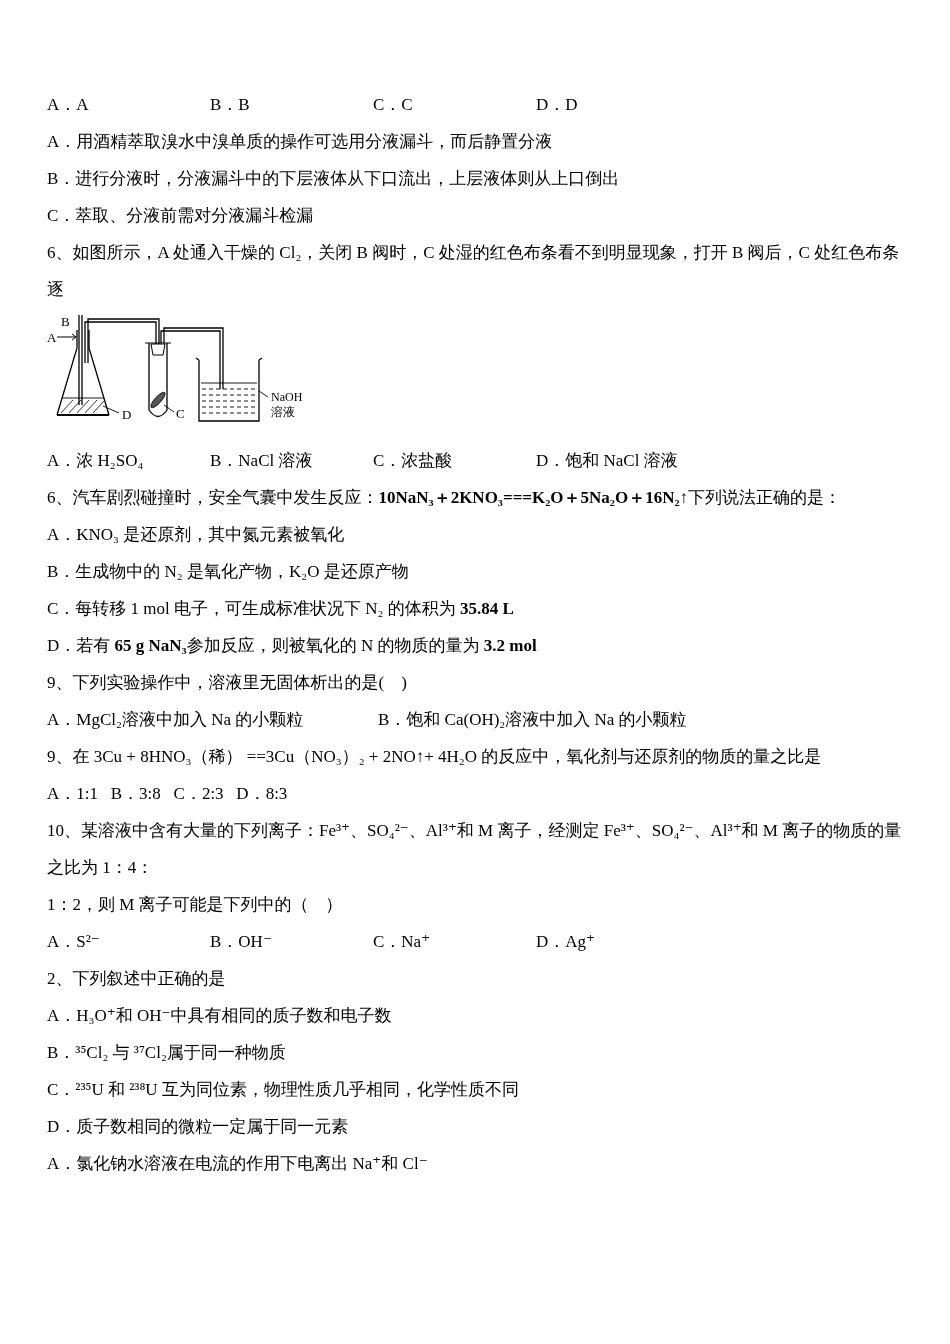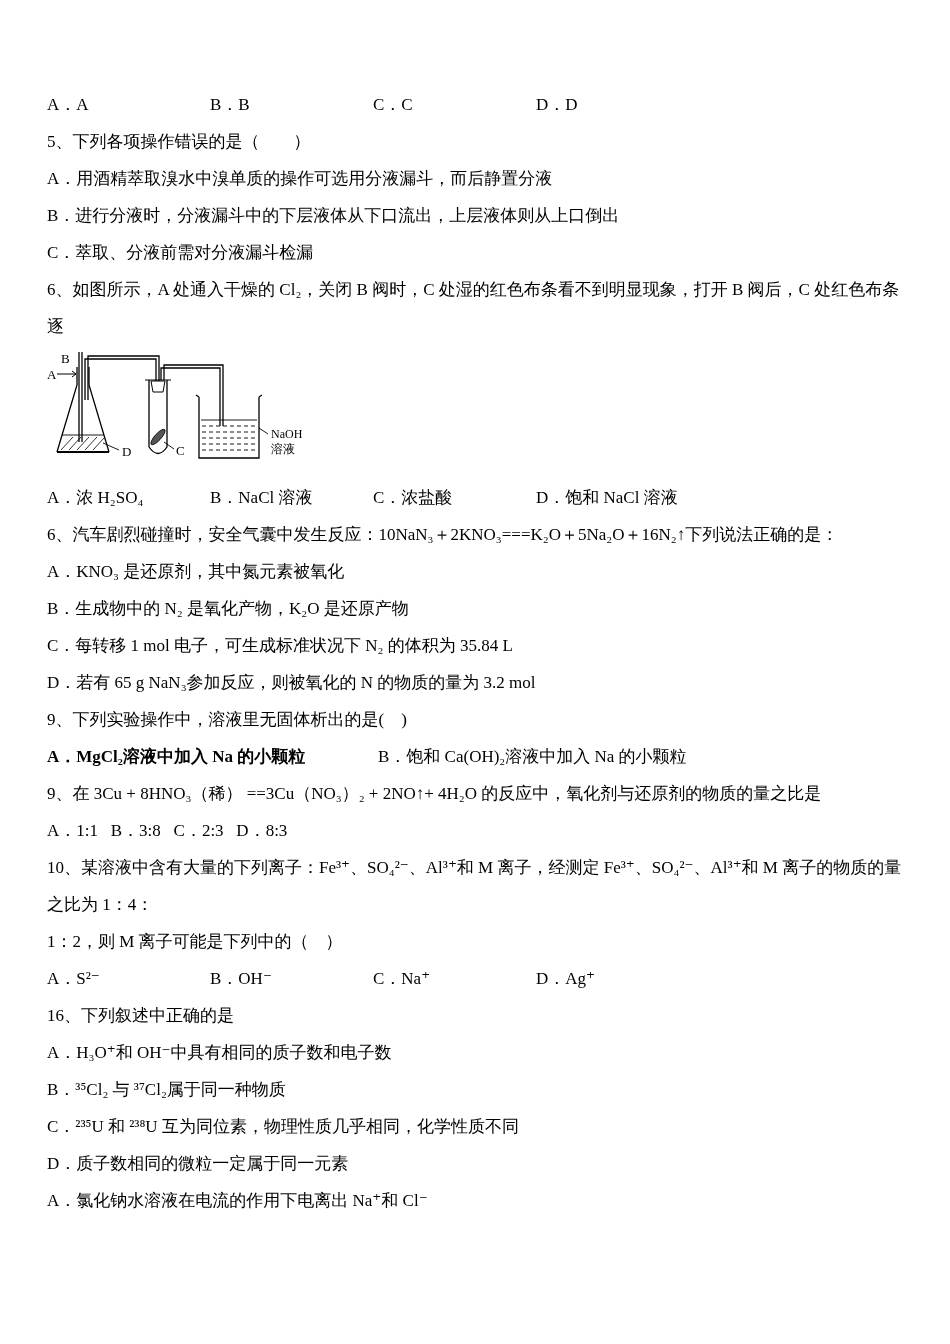--- a/index.html
+++ b/index.html
@@ -5,40 +5,39 @@
   html,body{margin:0;padding:0;}
   body{
     width:950px;height:1344px;background:#ffffff;color:#000;
     font-family:"Liberation Serif","DejaVu Serif",serif;
     font-size:17px;overflow:hidden;
   }
   .page{padding:86px 45px 0 47px;}
   .line{line-height:37px;min-height:37px;white-space:pre-wrap;}
   .row{display:flex;}
   .c{width:163px;flex:0 0 auto;}
-  .c2{width:331px;flex:0 0 auto;font-weight:bold;}
-  .b{font-weight:normal;}
+  .c2{width:331px;flex:0 0 auto;}
+  .b{font-weight:bold;}
   .diagram{margin:5px 0 3px 0;height:126px;}
   svg{display:block;}
   svg text{font-family:"Liberation Serif","DejaVu Serif",serif;font-size:13px;fill:#000;}
   svg .small{font-size:12px;}
 </style>
 </head>
 <body>
 
 <div class="page">
 
   <div class="line row">
     <span class="c">A．A</span>
     <span class="c">B．B</span>
     <span class="c">C．C</span>
     <span>D．D</span>
   </div>
 
-  <div class="line">5、下列各项操作错误的是（　　）</div>
   <div class="line">A．用酒精萃取溴水中溴单质的操作可选用分液漏斗，而后静置分液</div>
   <div class="line">B．进行分液时，分液漏斗中的下层液体从下口流出，上层液体则从上口倒出</div>
   <div class="line">C．萃取、分液前需对分液漏斗检漏</div>
 
   <div class="line">6、如图所示，A 处通入干燥的 Cl₂，关闭 B 阀时，C 处湿的红色布条看不到明显现象，打开 B 阀后，C 处红色布条逐</div>
 
   <div class="diagram">
     <svg width="300" height="124" viewBox="0 0 300 124">
       <g stroke="#000" stroke-width="1.3" fill="none">
 
@@ -107,21 +106,21 @@
 
   <div class="line">10、某溶液中含有大量的下列离子：Fe³⁺、SO₄²⁻、Al³⁺和 M 离子，经测定 Fe³⁺、SO₄²⁻、Al³⁺和 M 离子的物质的量之比为 1：4：</div>
   <div class="line">1：2，则 M 离子可能是下列中的（　）</div>
   <div class="line row">
     <span class="c">A．S²⁻</span>
     <span class="c">B．OH⁻</span>
     <span class="c">C．Na⁺</span>
     <span>D．Ag⁺</span>
   </div>
 
-  <div class="line">16、下列叙述中正确的是</div>
+  <div class="line">2、下列叙述中正确的是</div>
   <div class="line">A．H₃O⁺和 OH⁻中具有相同的质子数和电子数</div>
   <div class="line">B．³⁵Cl₂ 与 ³⁷Cl₂属于同一种物质</div>
   <div class="line">C．²³⁵U 和 ²³⁸U 互为同位素，物理性质几乎相同，化学性质不同</div>
   <div class="line">D．质子数相同的微粒一定属于同一元素</div>
 
   <div class="line">A．氯化钠水溶液在电流的作用下电离出 Na⁺和 Cl⁻</div>
 
 </div>
 
 </body></html>

